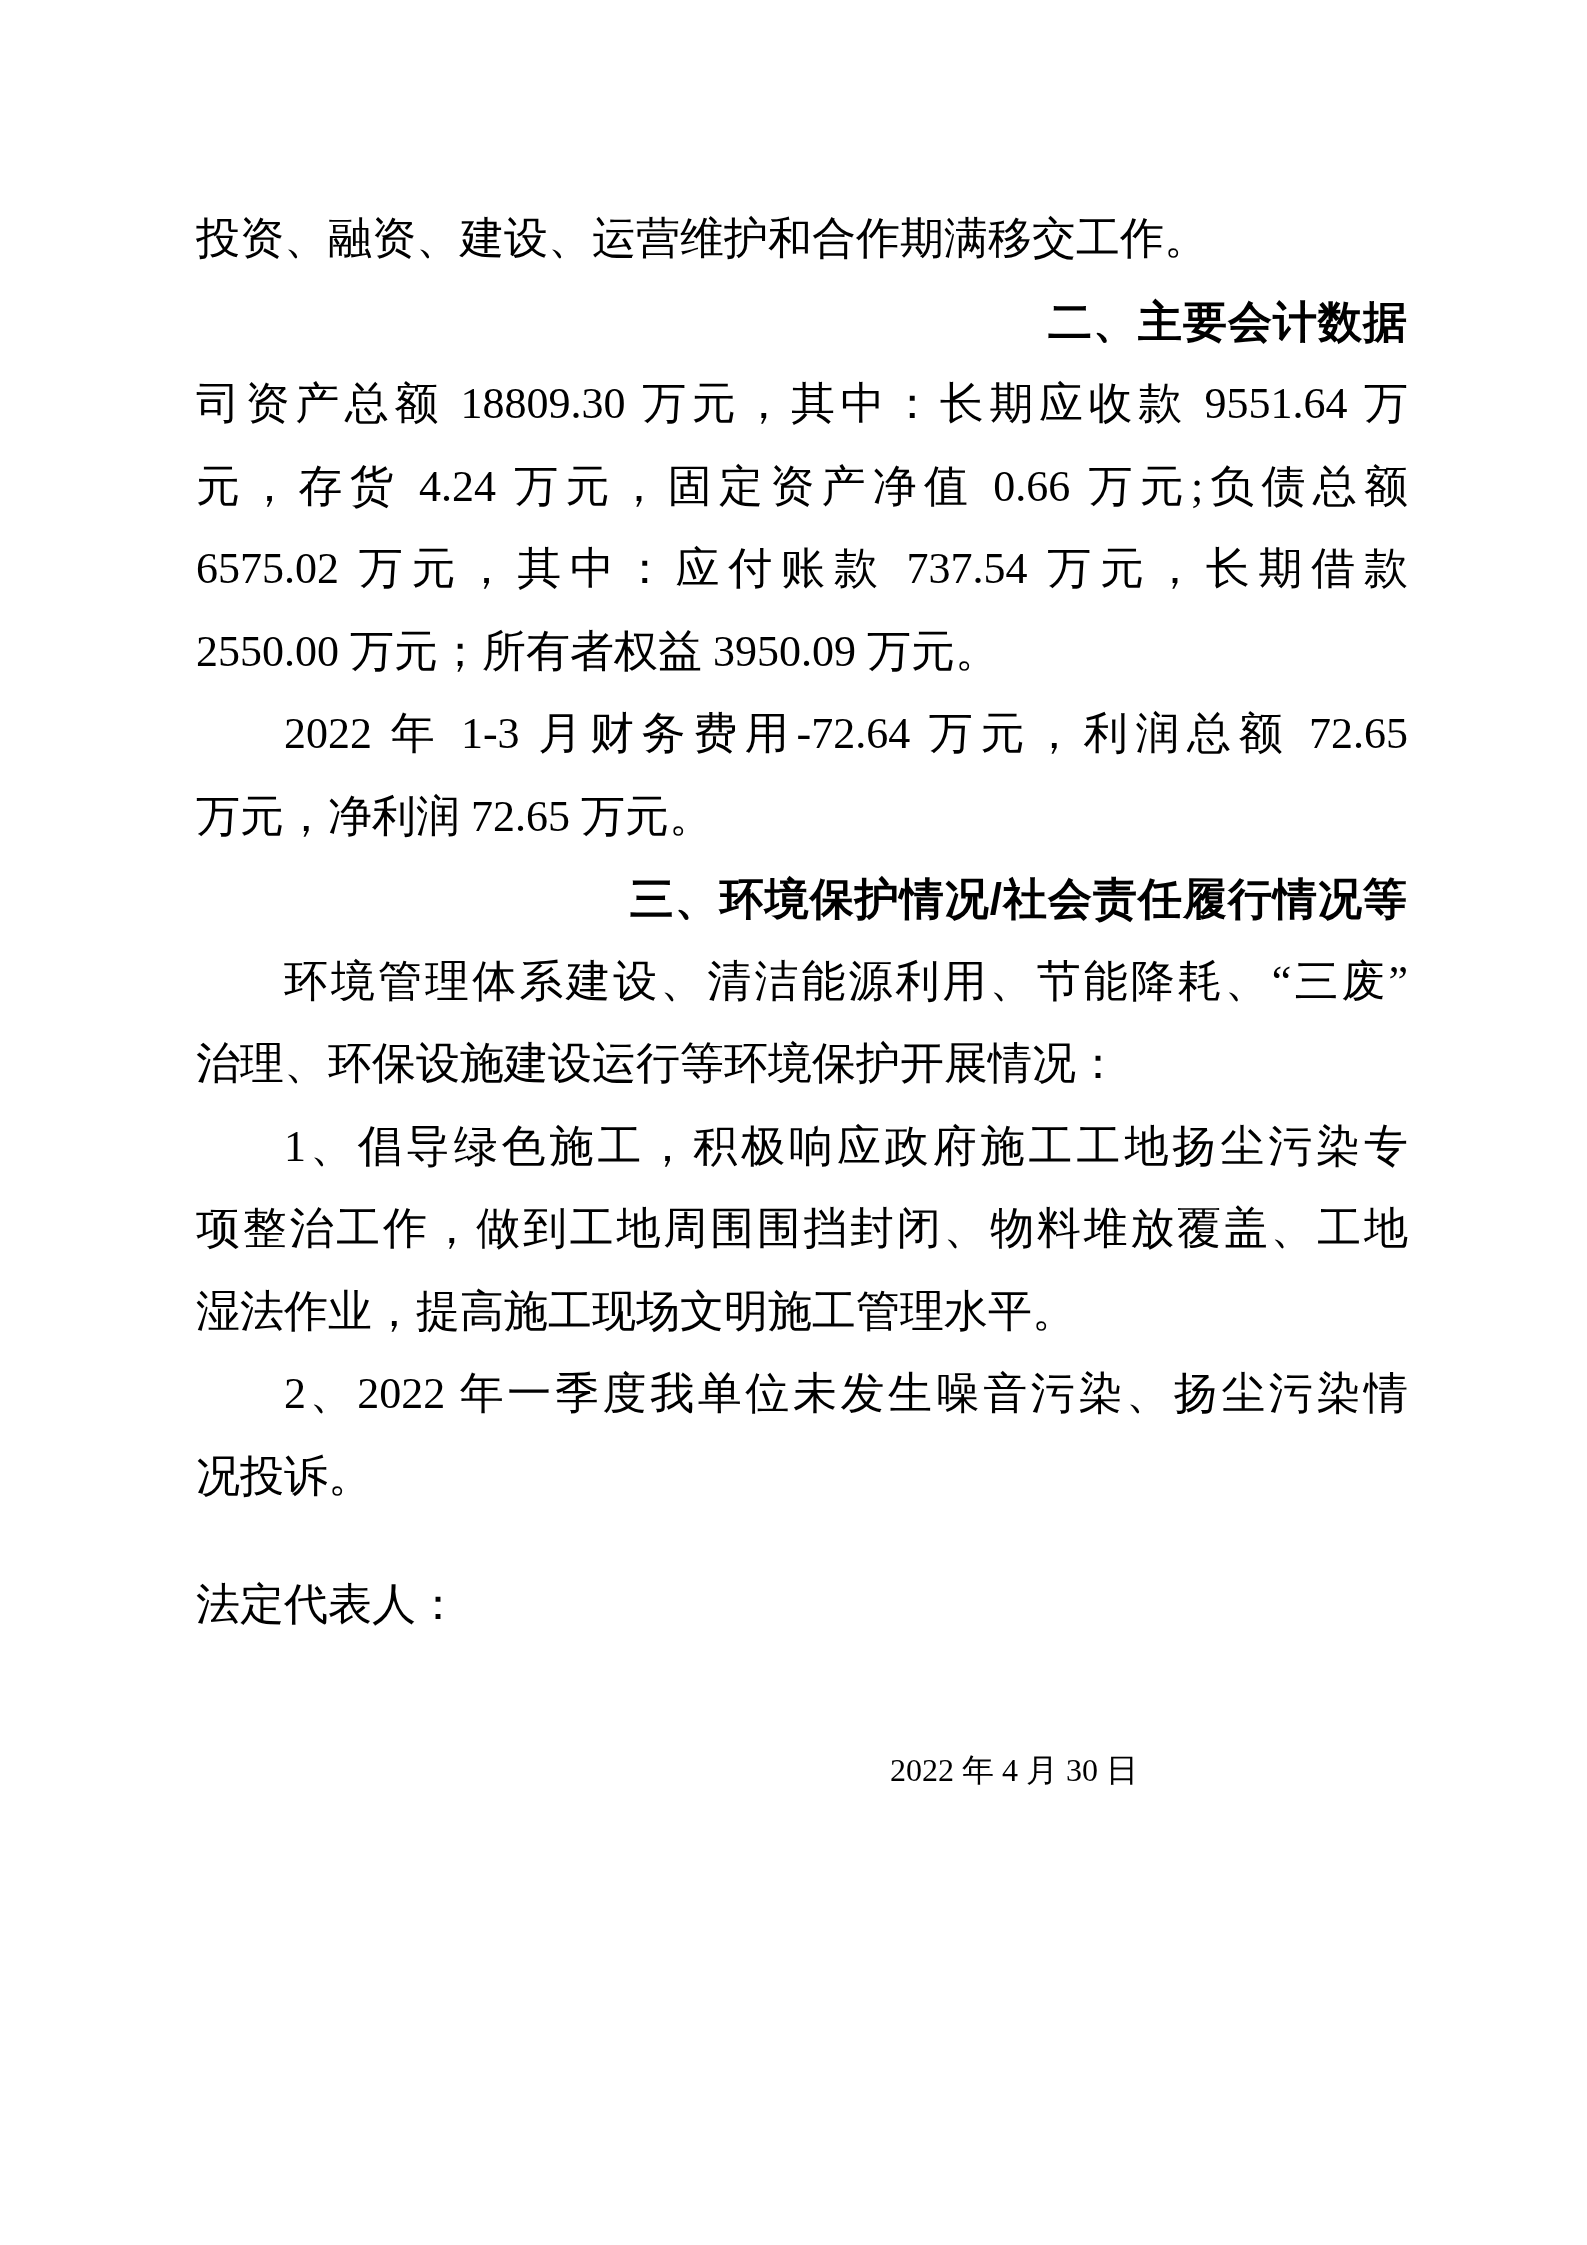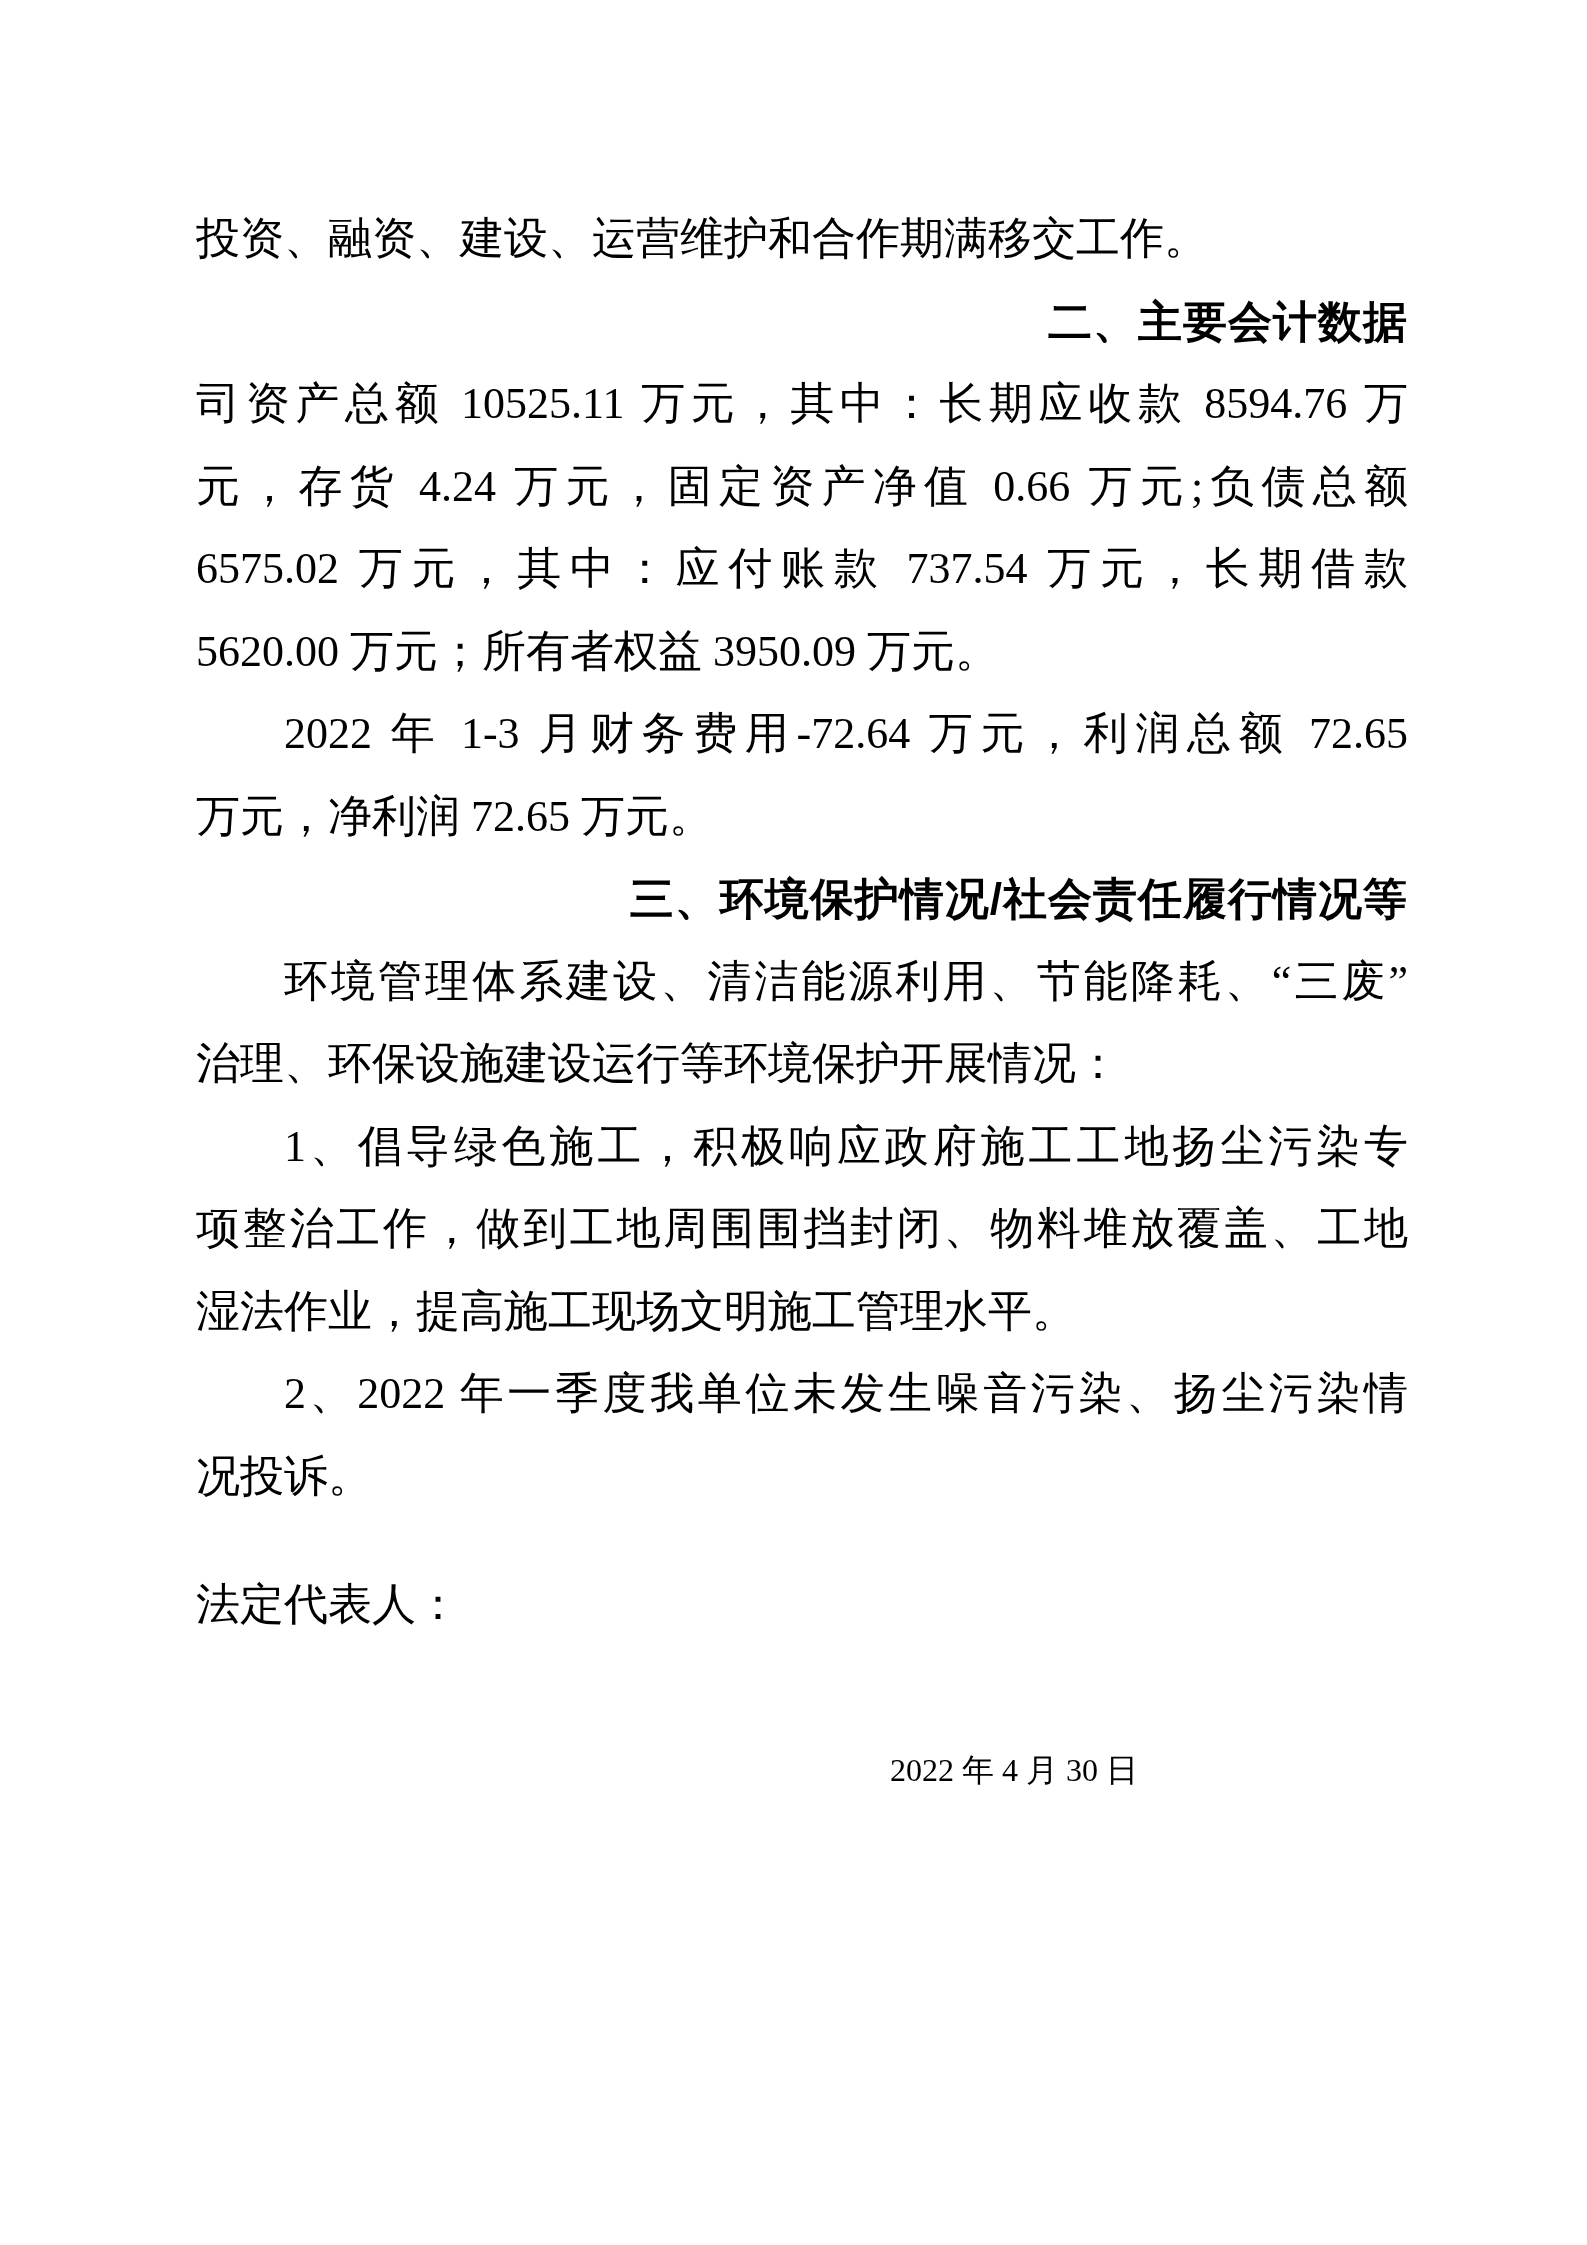--- a/index.html
+++ b/index.html
@@ -60,24 +60,24 @@
 </head>
 <body>
 
 <div class="page">
   <div class="content">
 
     <div class="line">投资、融资、建设、运营维护和合作期满移交工作。</div>
 
     <div class="line heading indent">二、主要会计数据</div>
 
-    <div class="line justify">司资产总额 10525.11 万元，其中：长期应收款 8594.76 万</div>
+    <div class="line justify">司资产总额 18809.30 万元，其中：长期应收款 9551.64 万</div>
     <div class="line justify">元，存货 4.24 万元，固定资产净值 0.66 万元;负债总额</div>
     <div class="line justify">6575.02 万元，其中：应付账款 737.54 万元，长期借款</div>
-    <div class="line">5620.00 万元；所有者权益 3950.09 万元。</div>
+    <div class="line">2550.00 万元；所有者权益 3950.09 万元。</div>
 
     <div class="line indent justify">2022 年 1-3 月财务费用-72.64 万元，利润总额 72.65</div>
     <div class="line">万元，净利润 72.65 万元。</div>
 
     <div class="line heading indent">三、环境保护情况/社会责任履行情况等</div>
 
     <div class="line indent justify">环境管理体系建设、清洁能源利用、节能降耗、“三废”</div>
     <div class="line">治理、环保设施建设运行等环境保护开展情况：</div>
 
     <div class="line indent justify">1、倡导绿色施工，积极响应政府施工工地扬尘污染专</div>

